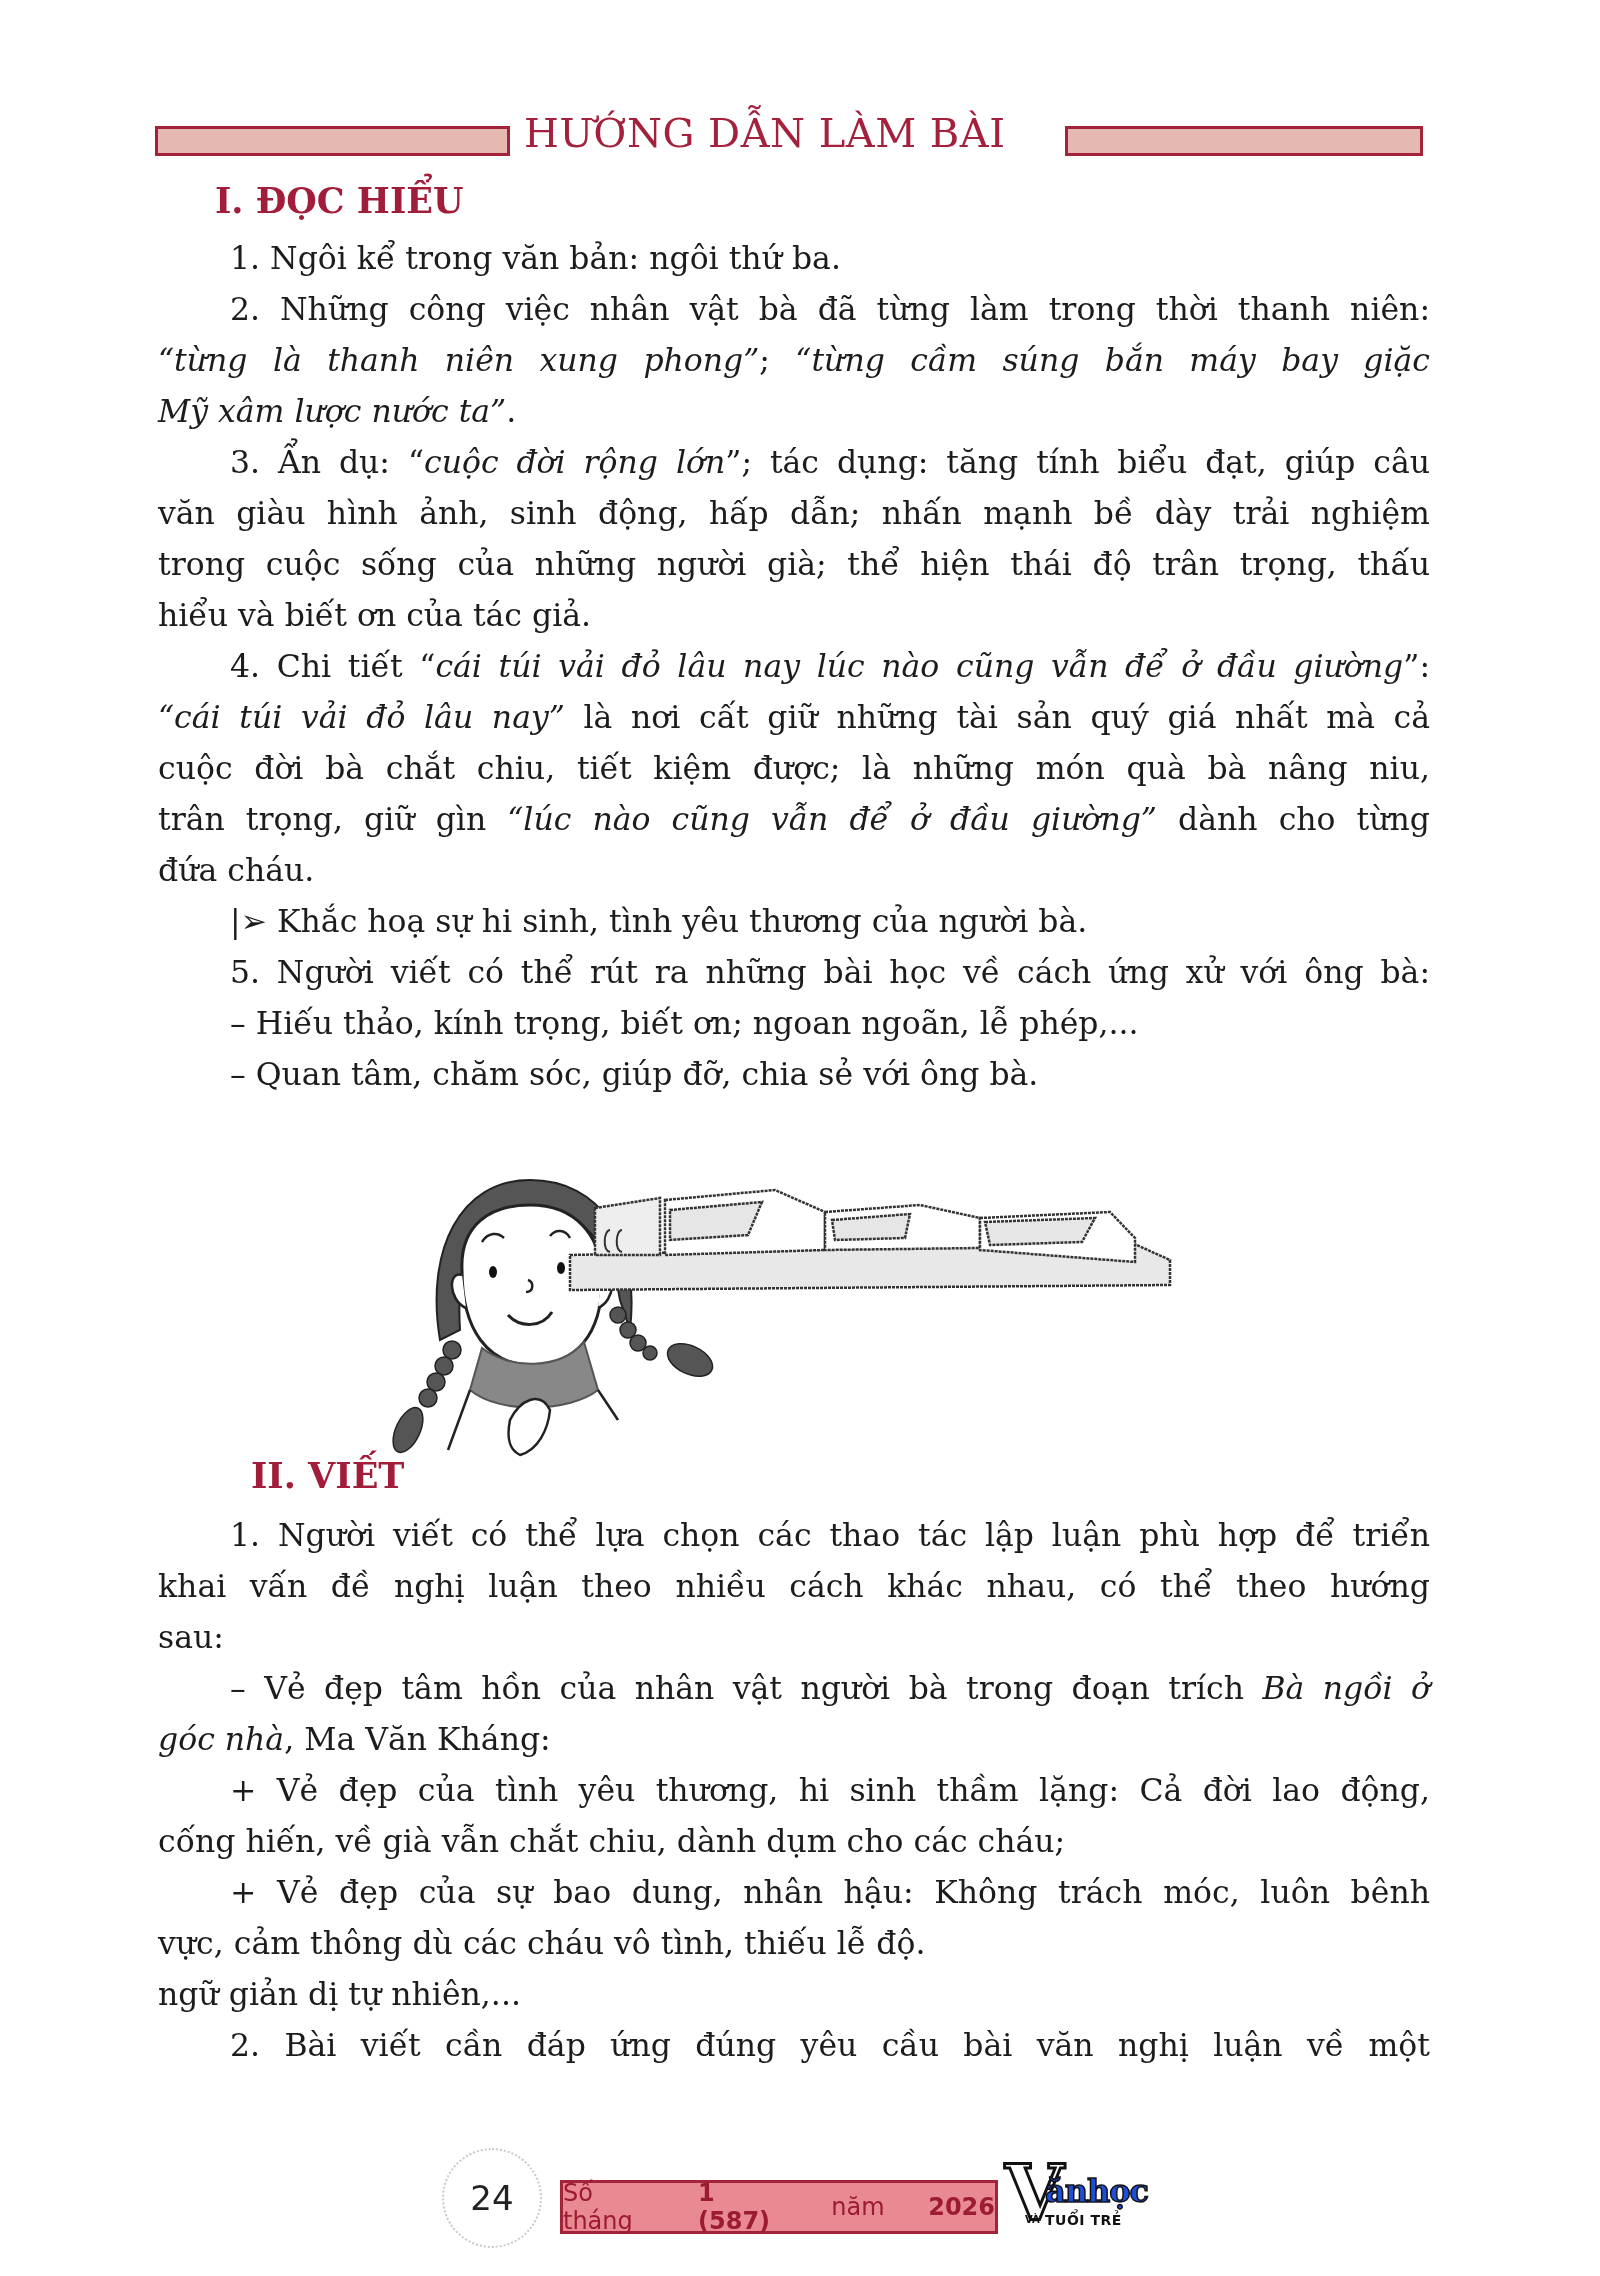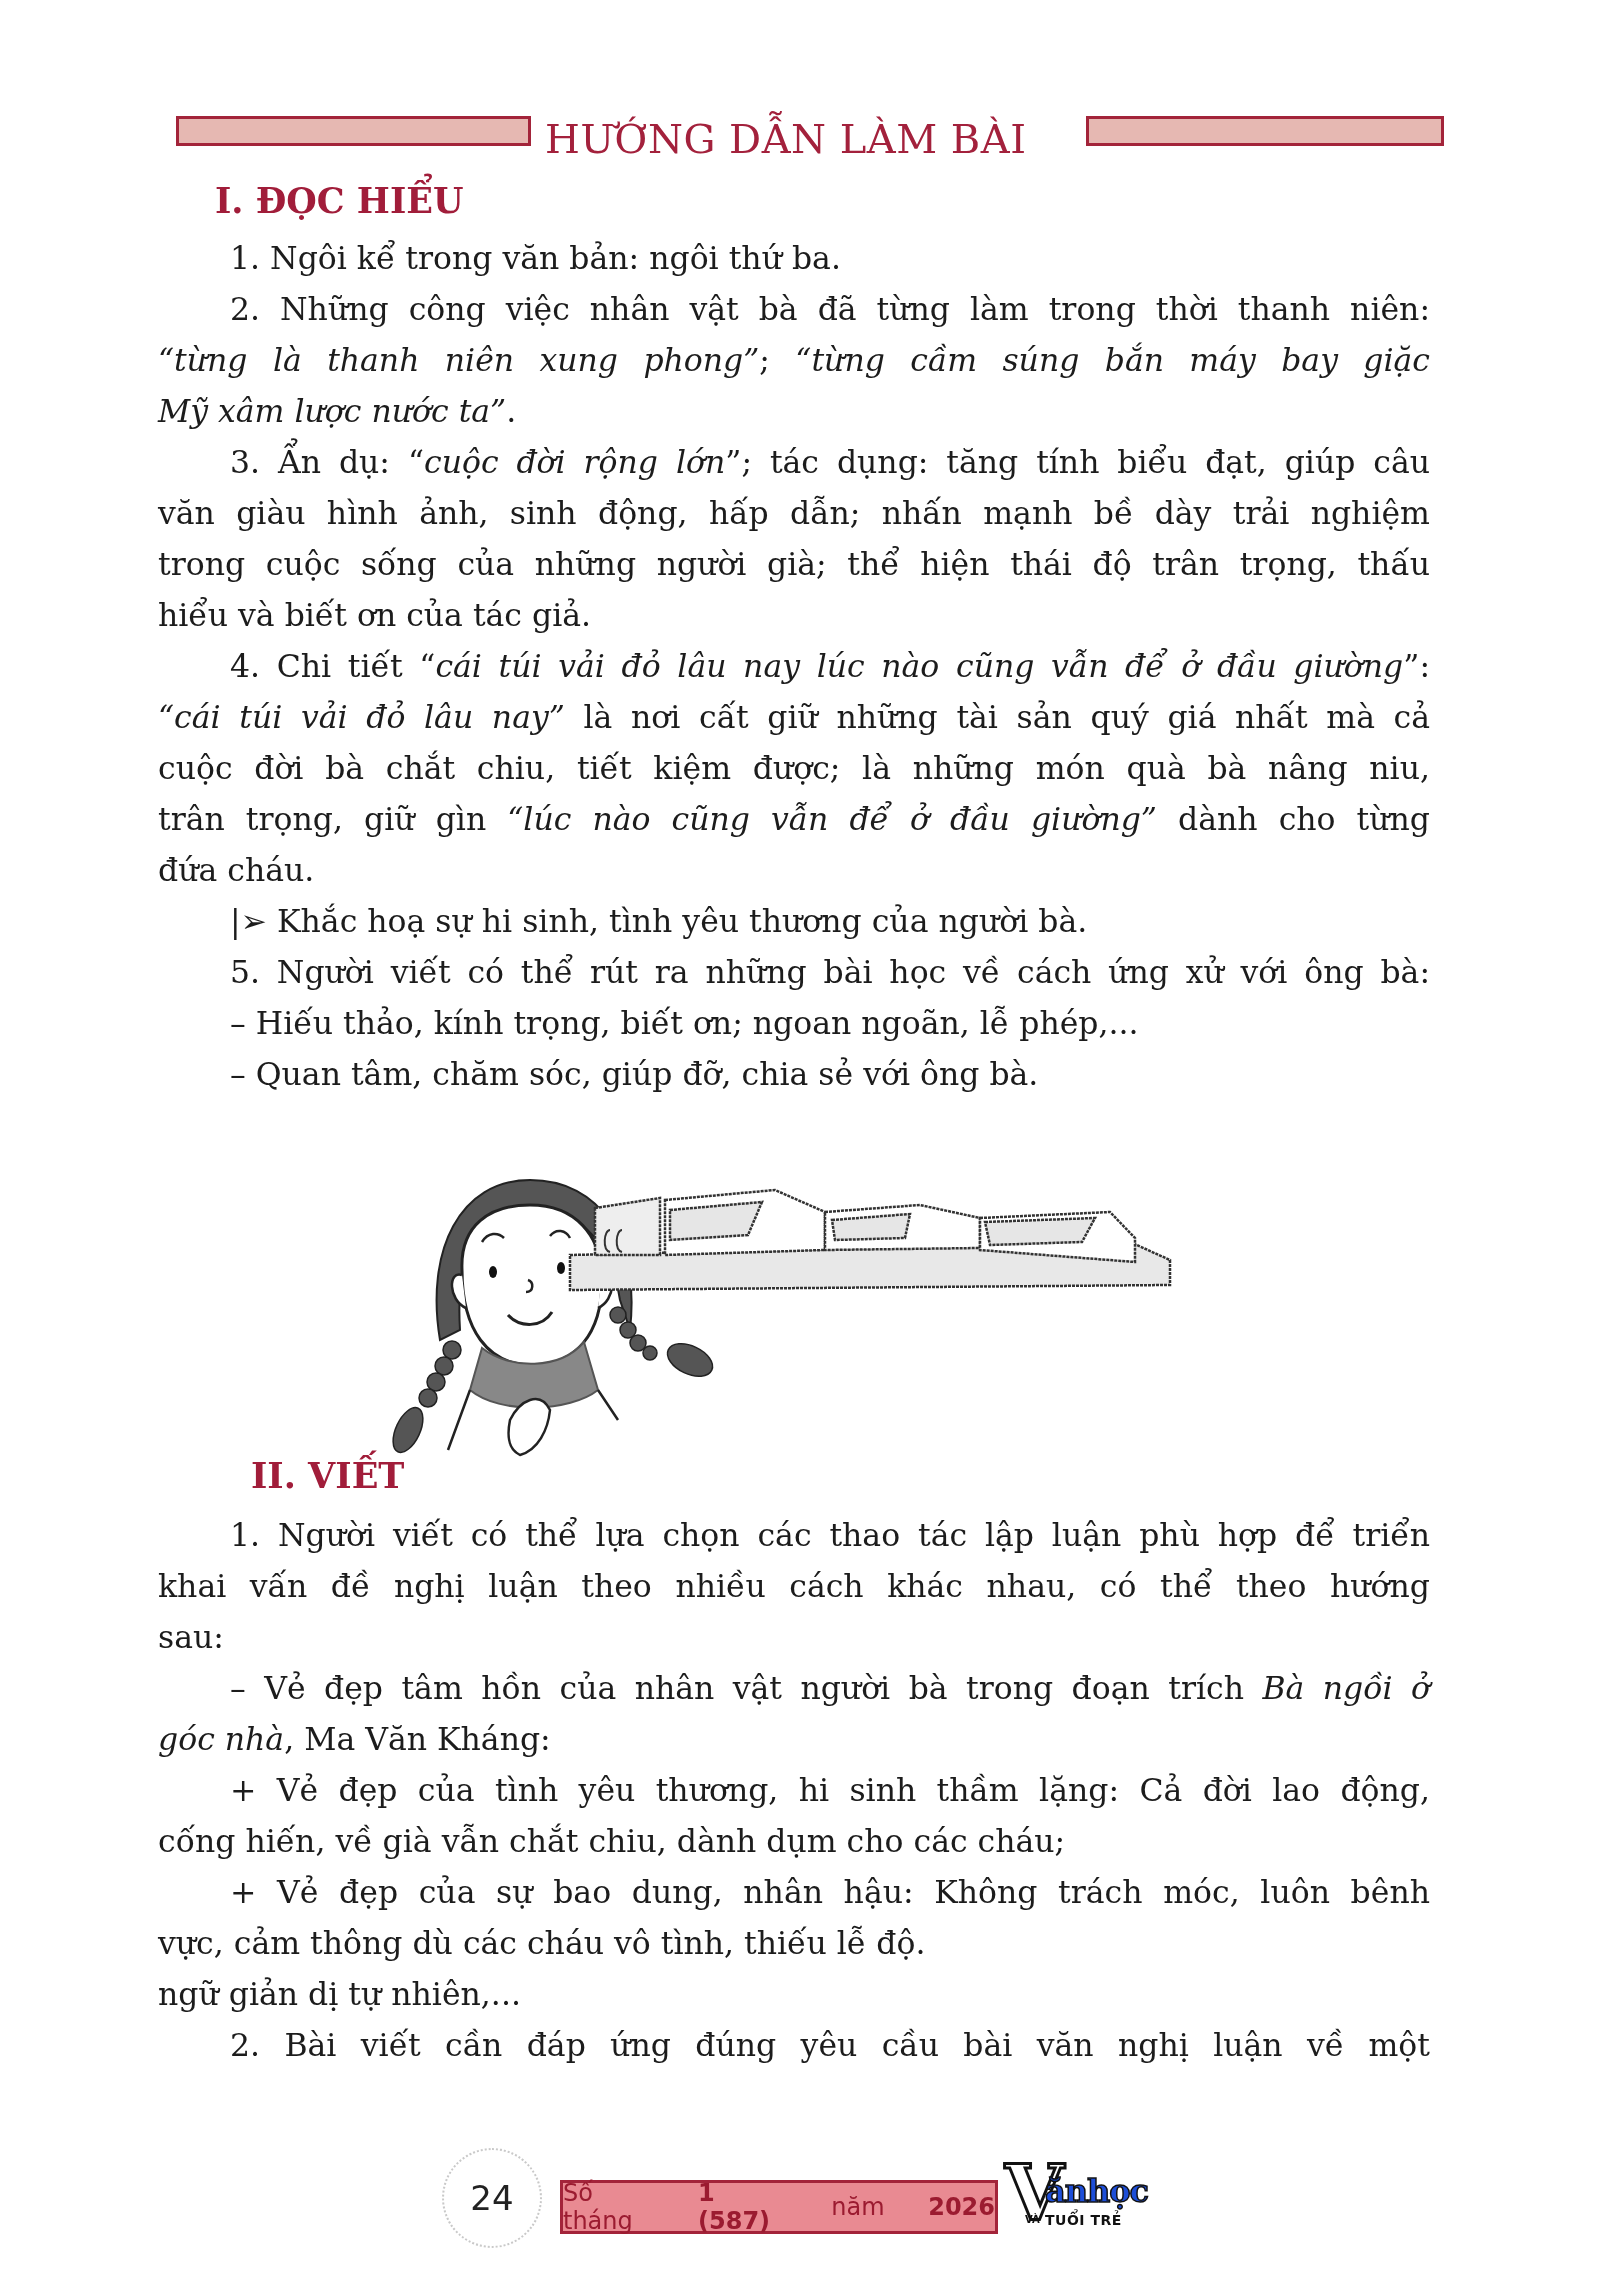--- a/index.html
+++ b/index.html
@@ -1,20 +1,20 @@
 <!DOCTYPE html>
 <html><head>
   <meta charset="utf-8">
   <style>
     html, body { margin: 0; padding: 0; background: #ffffff; }
     body { width: 1600px; height: 2276px; position: relative; overflow: hidden; font-family: "DejaVu Serif", "Liberation Serif", serif; color: #1c1c1c; }
     .page { position: absolute; left: 0; top: 0; width: 1600px; height: 2276px; }
 
     
-    .banner { position: absolute; top: 116px; left: 176px; width: 1268px; height: 40px; display: flex; align-items: flex-start; }
+    .banner { position: absolute; top: 116px; left: 155px; width: 1268px; height: 40px; display: flex; align-items: flex-end; }
     .banner .bar { height: 30px; background: #e6b8b2; border: 3px solid #a3243a; box-sizing: border-box; }
     .banner .bar.left { width: 355px; }
     .banner .bar.right { width: 358px; margin-left: auto; }
     .banner .title { font-family: "DejaVu Serif", serif; font-size: 40px; font-weight: 500; color: #a3213c; letter-spacing: 0.5px; padding: 0 14px; white-space: nowrap; }
 
     .section-title { position: absolute; left: 215px; font-family: "DejaVu Serif", serif; font-weight: bold; font-size: 35px; color: #a11d3a; }
 
     .text { position: absolute; left: 158px; width: 1272px; font-family: "DejaVu Serif", serif; font-size: 31.5px; line-height: 51px; text-align: justify; }
     .line { display: block; white-space: nowrap; }
     .just { text-align: justify; text-align-last: justify; white-space: normal; }

